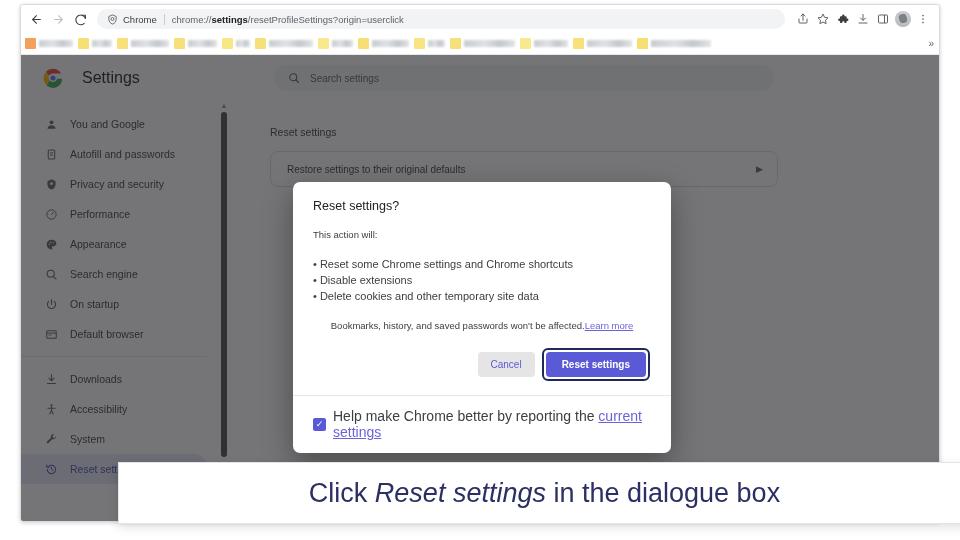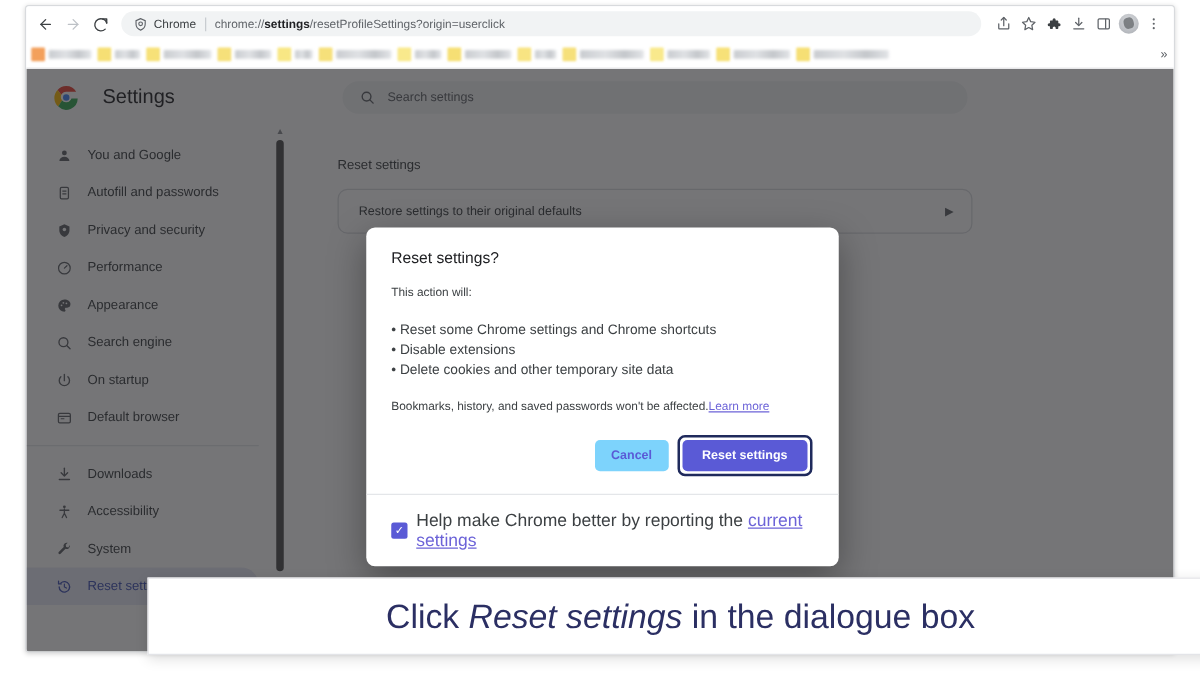--- a/index.html
+++ b/index.html
@@ -228,33 +228,34 @@
     margin-bottom: 16px;
   }
   #dialog-intro { font-size: 9.5px; color: #3c4043; margin-bottom: 16px; }
   .dialog-bullet {
     font-size: 11px; color: #3c4043;
     line-height: 16px; white-space: nowrap;
   }
   #dialog-note {
     font-size: 9.5px; color: #3c4043;
     margin-top: 16px;
+    text-align: center;
   }
   #dialog-learn-more-link {
     color: #6c63d8; text-decoration: underline; cursor: pointer;
   }
   #dialog-actions {
     display: flex; align-items: center; justify-content: flex-end;
     margin-top: 17px; padding-right: 1px;
   }
   #cancel-button {
     font-family: "Liberation Sans", sans-serif;
     font-size: 10px; color: #5a5ad6;
-    background: #7dd3fc; border: 0; outline: 0;
-    padding: 7px 13px; border-radius: 4px; cursor: pointer; font-weight: bold;
+    background: #e5e5e5; border: 0; outline: 0;
+    padding: 7px 13px; border-radius: 4px; cursor: pointer;
   }
   #reset-settings-button-wrap {
     margin-left: 7px;
     border: 2px solid #1f2a5c;
     border-radius: 6px;
     padding: 2px;
     background: #ffffff;
   }
   #reset-settings-button {
     font-family: "Liberation Sans", sans-serif;

